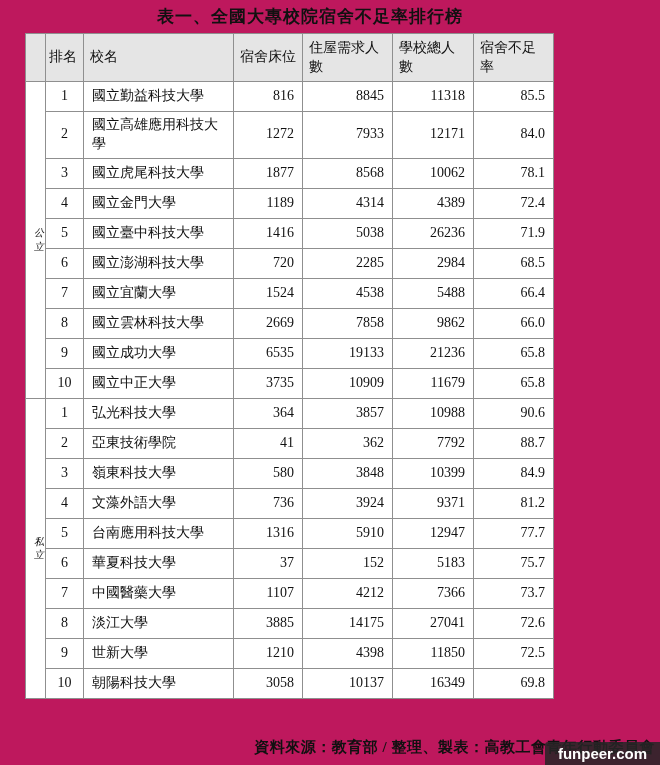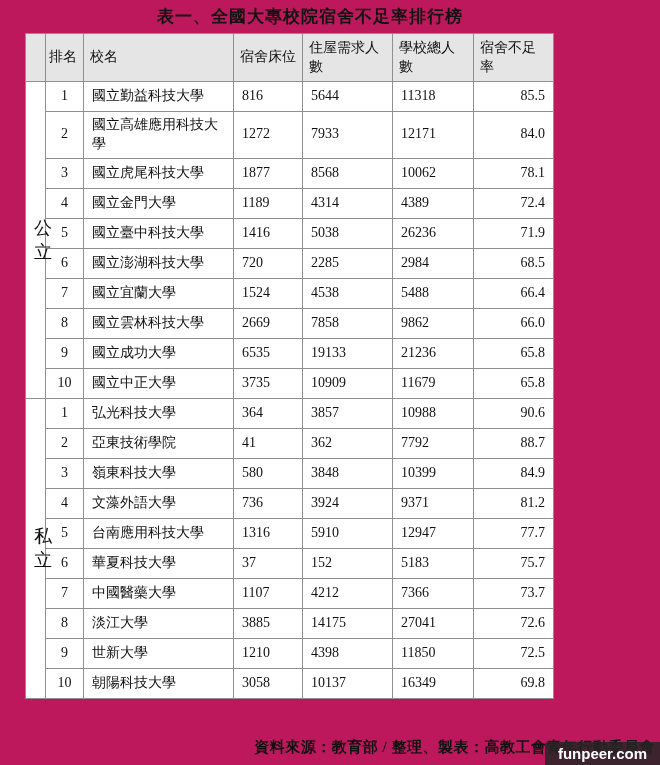--- a/index.html
+++ b/index.html
@@ -47,27 +47,28 @@
   .c-group { width:20px; }
   .c-rank  { width:38px; }
   .c-name  { width:150px; }
   .c-beds  { width:69px; }
   .c-demand{ width:90px; }
   .c-total { width:81px; }
   .c-rate  { width:80px; }
   td.c-group {
     text-align:center;
     padding:0 2px;
-    font-size:18px;
+    font-size:10px;
     letter-spacing:0;
     word-break:break-all;
+    font-style:italic;
   }
   td.c-rank { text-align:center; padding:4px 2px; }
   td.c-name { text-align:left; padding-left:10px; padding-right:5px; }
-  td.c-beds, td.c-demand, td.c-total { text-align:left; }
+  td.c-beds, td.c-demand, td.c-total { text-align:right; }
   td.c-rate { text-align:right; font-weight:normal; }
   .source-note {
     position:absolute;
     top:738px; left:0; width:655px;
     text-align:right;
     font-size:15px;
     font-weight:bold;
     letter-spacing:0.5px;
   }
   .watermark {
@@ -113,21 +114,21 @@
         <th class="c-total">學校總人數</th>
         <th class="c-rate">宿舍不足率</th>
       </tr>
     </thead>
     <tbody id="table-body">
         <tr>
           <td class="c-group" rowspan="10">公立</td>
           <td class="c-rank">1</td>
           <td class="c-name">國立勤益科技大學</td>
           <td class="c-beds">816</td>
-          <td class="c-demand">5644</td>
+          <td class="c-demand">8845</td>
           <td class="c-total">11318</td>
           <td class="c-rate">85.5</td>
         </tr>
         <tr>
           <td class="c-rank">2</td>
           <td class="c-name">國立高雄應用科技大學</td>
           <td class="c-beds">1272</td>
           <td class="c-demand">7933</td>
           <td class="c-total">12171</td>
           <td class="c-rate">84.0</td>

